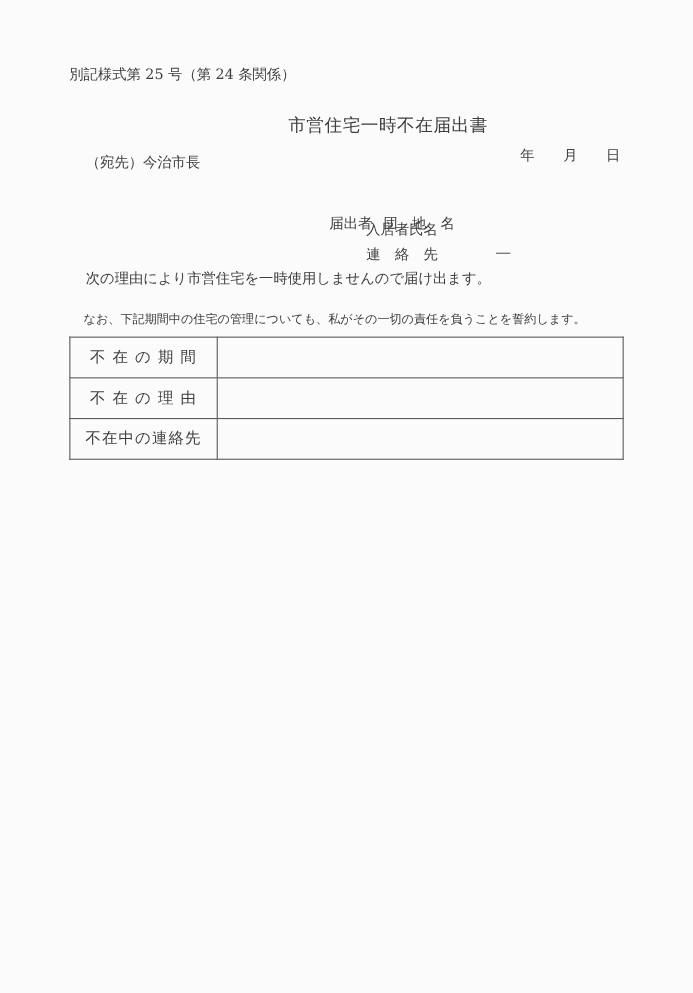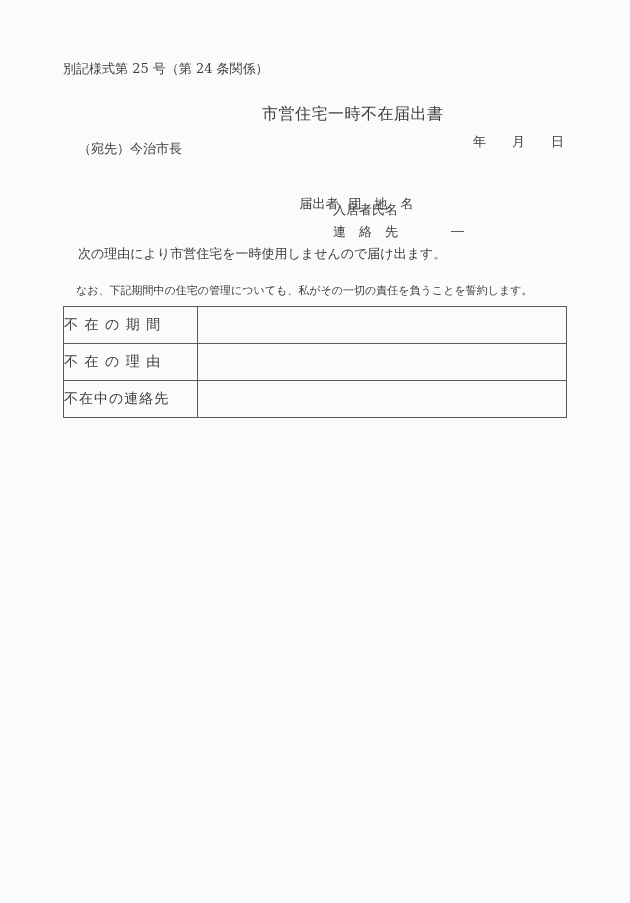--- a/index.html
+++ b/index.html
@@ -54,20 +54,21 @@
     border-collapse: collapse;
     table-layout: fixed;
   }
   .absence-table td {
     border: 1px solid #5a5a5a;
     padding: 0;
   }
   .absence-table td.label-cell {
     width: 133px;
     height: 36px;
+    text-align: center;
     vertical-align: middle;
     font-size: 14px;
     letter-spacing: 1px;
     white-space: pre;
   }
   .absence-table td.value-cell {
     background: #fbfbfb;
   }
 </style>
 </head>

